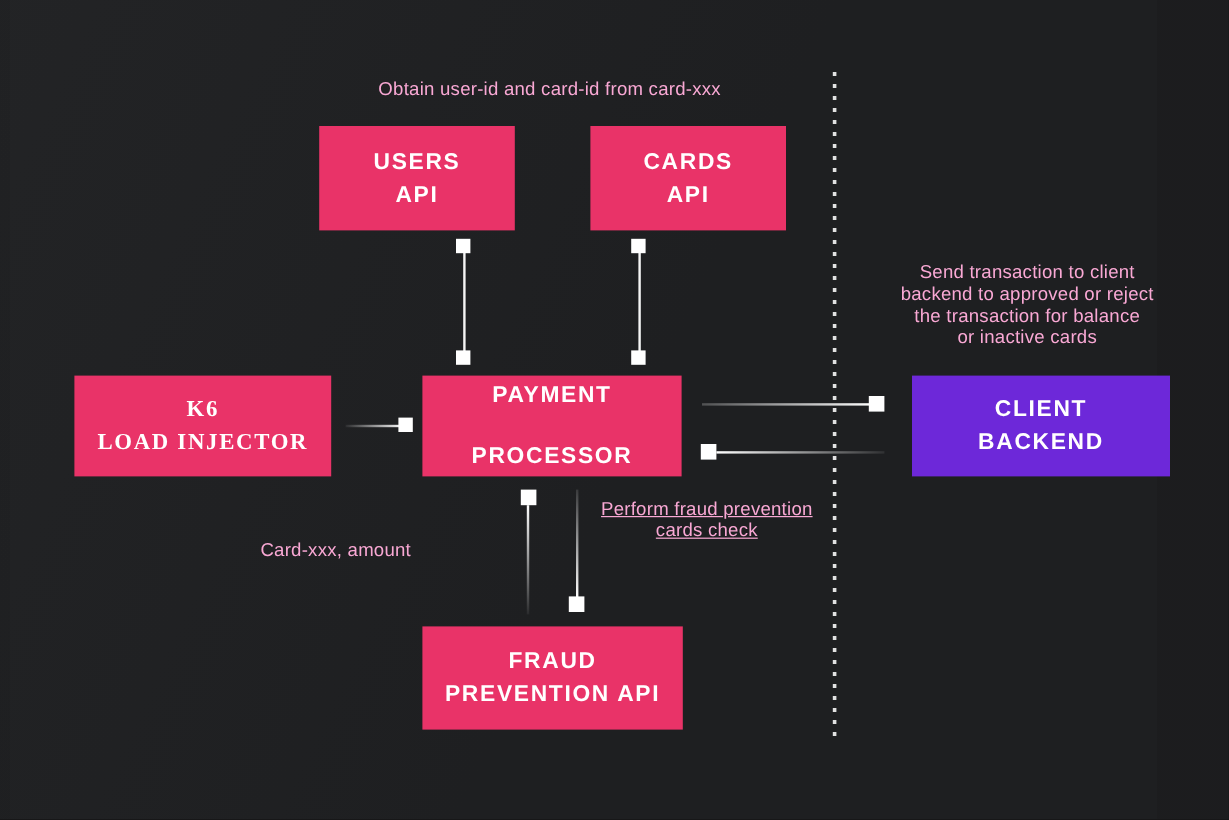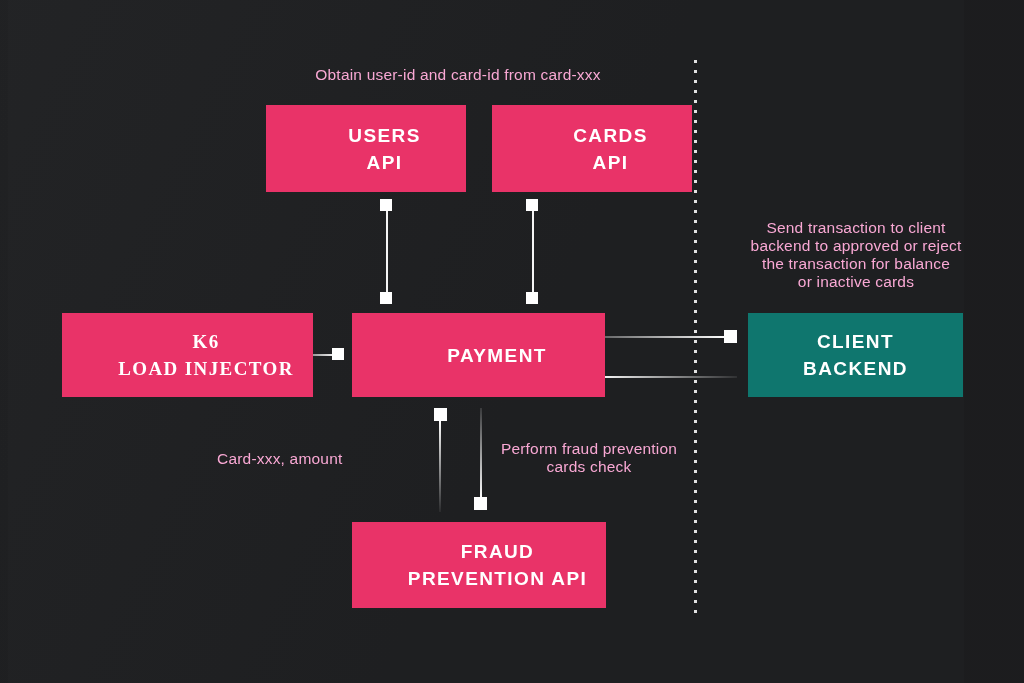--- a/index.html
+++ b/index.html
@@ -32,22 +32,22 @@
     flex-direction: column;
     align-items: center;
     justify-content: center;
     text-align: center;
     color: #ffffff;
     font-weight: bold;
     font-size: 19px;
     letter-spacing: 1.4px;
     line-height: 27px;
   }
-  .node.pink { background: #e93368; padding-left: 37px; }
-  .node.teal { background: #0f766e; }
+  .node.pink { background: #e93368; }
+  .node.teal { background: #6d28d9; margin-left: 12px; }
   .node span { display: block; white-space: nowrap; }
 
   .annotation {
     position: absolute;
     color: #f9a8d4;
     font-size: 15.5px;
     line-height: 18px;
     letter-spacing: 0.2px;
   }
   .annotation.center { text-align: center; }
@@ -85,21 +85,21 @@
     <div>Send transaction to client</div>
     <div>backend to approved or reject</div>
     <div>the transaction for balance</div>
     <div>or inactive cards</div>
   </div>
 
   <div class="annotation" style="left:217px; top:450px;">
     <span>Card-xxx, amount</span>
   </div>
 
-  <div class="annotation center" style="left:498px; top:440px; width:182px;">
+  <div class="annotation center" style="left:498px; top:416px; width:182px;text-decoration:underline;">
     <div>Perform fraud prevention</div>
     <div>cards check</div>
   </div>
 
   <div class="dotted-v" style="left:694px; top:60px; height:556px;"></div>
 
   <div class="line-v solid" style="left:386px; top:205px; height:94px;"></div>
   <div class="endpoint" style="left:380px; top:199px; width:12px; height:12px;"></div>
   <div class="endpoint" style="left:380px; top:292px; width:12px; height:12px;"></div>
 
@@ -137,20 +137,21 @@
     <span>API</span>
   </div>
 
   <div class="node pink" style="left:62px; top:313px; width:214px; height:84px;font-family:Liberation Serif, serif;">
     <span>K6</span>
     <span>LOAD INJECTOR</span>
   </div>
 
   <div class="node pink" style="left:352px; top:313px; width:216px; height:84px;gap:24px;">
     <span>PAYMENT</span>
+    <span>PROCESSOR</span>
   </div>
 
   <div class="node teal" style="left:748px; top:313px; width:215px; height:84px;">
     <span>CLIENT</span>
     <span>BACKEND</span>
   </div>
 
   <div class="node pink" style="left:352px; top:522px; width:217px; height:86px;">
     <span>FRAUD</span>
     <span>PREVENTION API</span>

